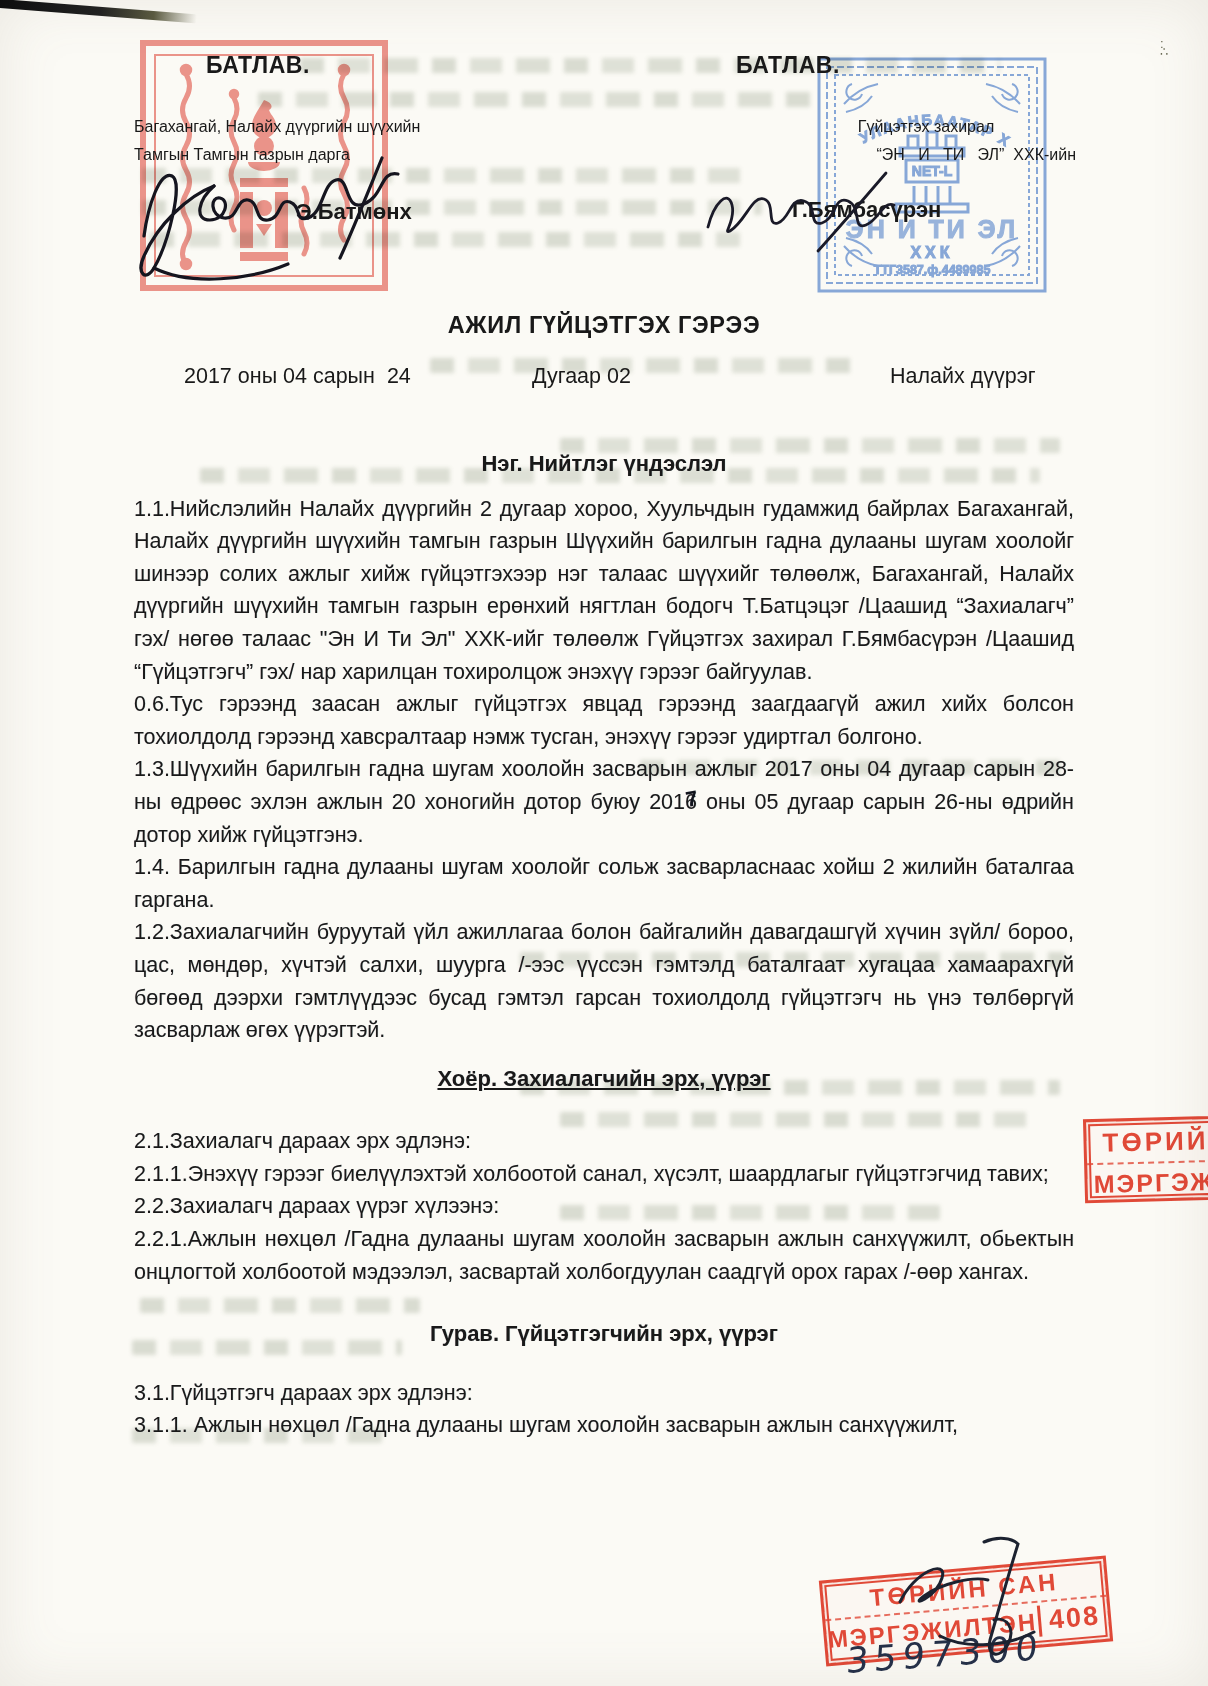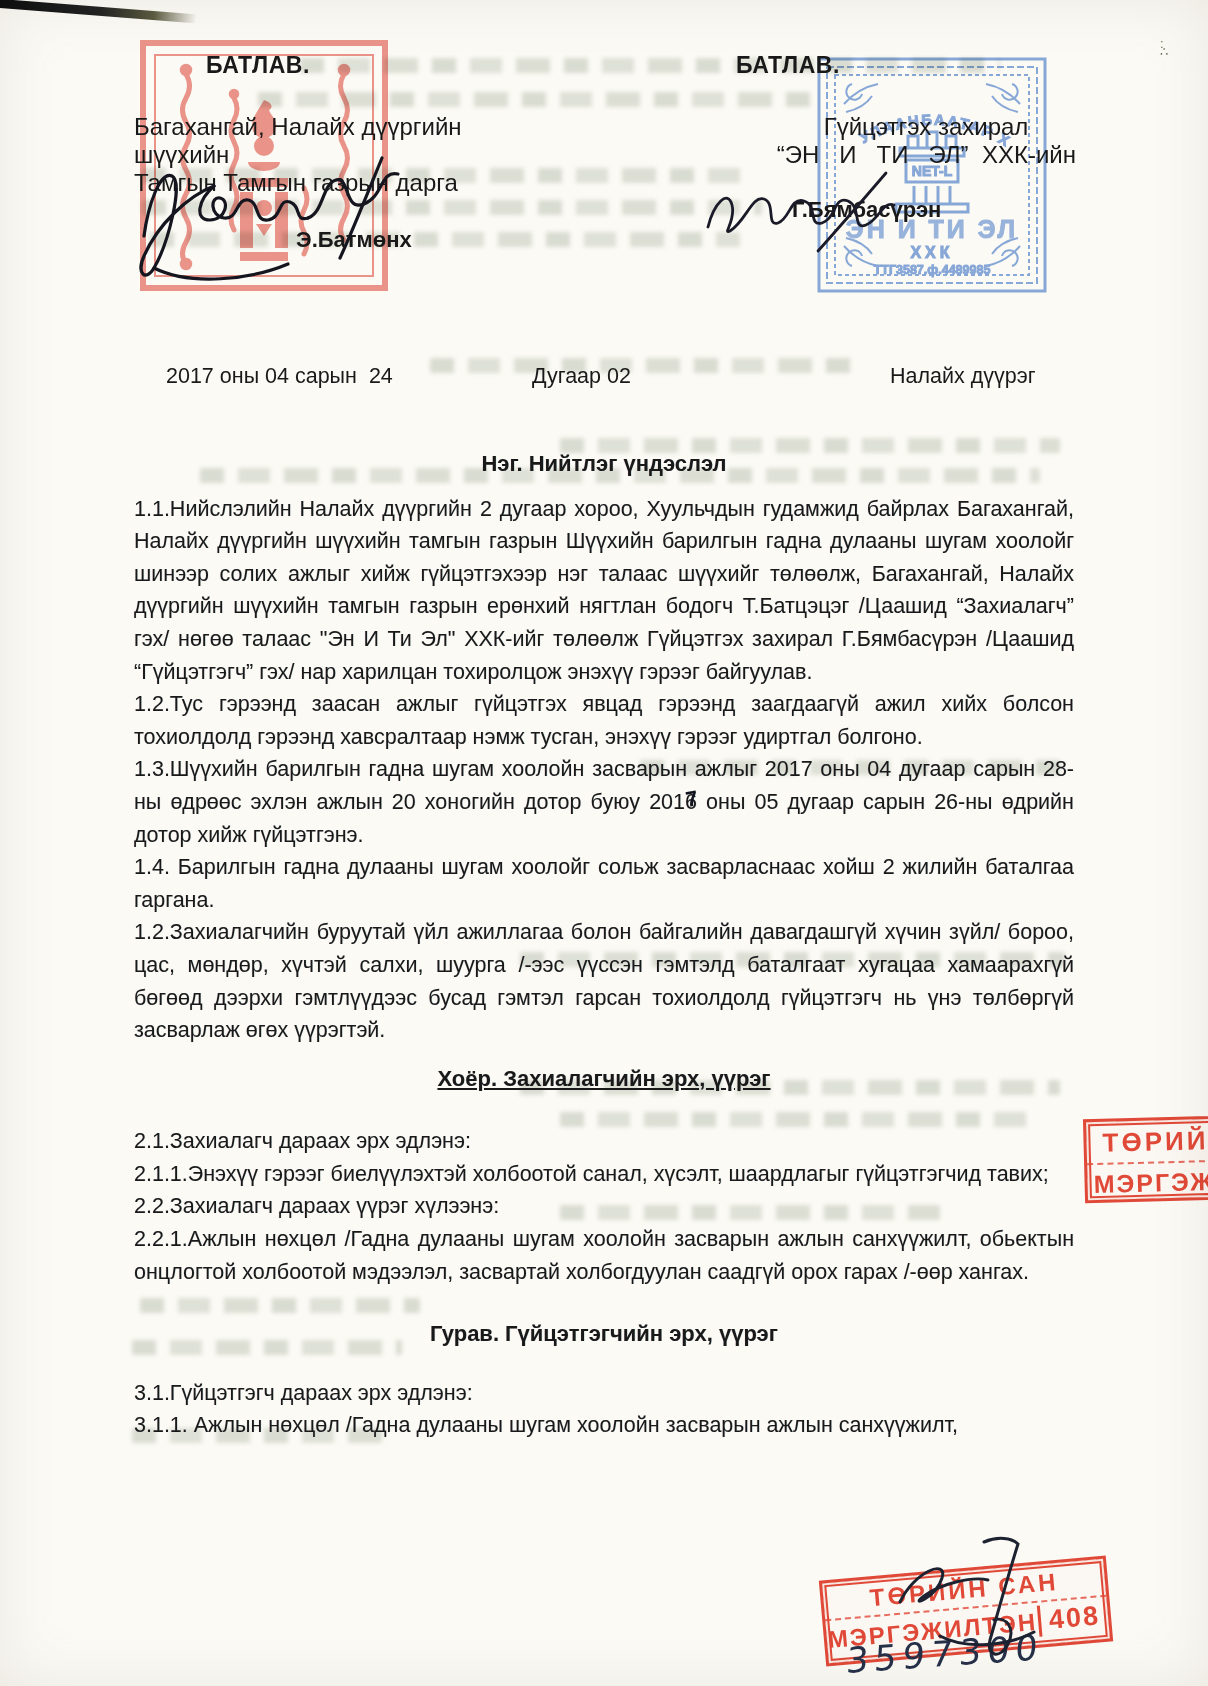--- a/index.html
+++ b/index.html
@@ -14,21 +14,21 @@
     background:linear-gradient(90deg,#0a0a0a 0%,#222 55%,#5a5a40 80%,transparent 100%);
     transform:rotate(4.5deg);border-radius:2px;}
   .corner-mark{position:absolute;left:1160px;top:40px;width:8px;height:26px;color:#6a6a55;
     font-size:13px;line-height:8px;filter:blur(.4px);}
   .ghost{position:absolute;height:15px;filter:blur(2px);opacity:.45;border-radius:2px;
     background:repeating-linear-gradient(90deg, rgba(136,148,122,.65) 0 24px, transparent 24px 38px,
       rgba(136,148,122,.55) 38px 70px, transparent 70px 84px, rgba(136,148,122,.6) 84px 118px, transparent 118px 132px);}
   
   .approve{position:absolute;z-index:3;}
   .batlav{font-size:23px;font-weight:700;letter-spacing:.5px;}
-  .orgline{font-size:24px;font-weight:500;line-height:28px;white-space:pre-wrap;}
+  .orgline{font-size:16px;font-weight:500;line-height:28px;white-space:pre-wrap;}
   .signer{font-size:22px;font-weight:600;}
   .sig-svg{position:absolute;z-index:4;}
   
   .stamp-wrap{position:absolute;z-index:2;mix-blend-mode:multiply;}
   .red-box-stamp{
     position:absolute;z-index:4;mix-blend-mode:multiply;
     border:3.5px solid #e23a28;box-shadow:inset 0 0 0 2px rgba(255,255,255,.9), inset 0 0 0 4px #e23a28;
     background:rgba(255,245,242,.25);color:#e23a28;opacity:.92;
   }
   .red-box-stamp .r1{font-weight:700;text-align:center;letter-spacing:3px;
@@ -37,21 +37,21 @@
   .red-box-stamp .r2 .cell-num{border-left:3px solid #e23a28;align-self:stretch;display:flex;
     align-items:center;padding:0 8px;font-size:27px;}
   .hand-number{position:absolute;z-index:5;font-family:"DejaVu Sans", sans-serif;
     color:#253048;font-size:35px;font-weight:500;letter-spacing:6px;
     transform:rotate(-4deg) skewX(-8deg);}
   
   .doc-title{position:absolute;left:134px;width:940px;top:312px;text-align:center;
     font-size:23.5px;font-weight:700;letter-spacing:.6px;z-index:3;}
   .meta-row{position:absolute;left:134px;width:940px;top:364px;display:flex;z-index:3;
     font-size:21.5px;}
-  .meta-date{position:absolute;left:32px;white-space:pre-wrap;}
+  .meta-date{position:absolute;left:50px;white-space:pre-wrap;}
   .meta-num{position:absolute;left:398px;}
   .meta-place{position:absolute;left:756px;}
   
   .body-text{position:absolute;left:134px;width:940px;top:436px;z-index:3;
     font-size:21.5px;line-height:32.6px;text-align:justify;
     text-shadow:.5px 0 0 rgba(0,140,160,.15), -.5px 0 0 rgba(200,30,90,.10);}
   .body-text p{margin:0;}
   .sec-h{text-align:center;font-weight:700;font-size:22px;}
   .sec-h.h1{margin:12px 0 12px;}
   .sec-h.h2{margin:16px 0 30px;text-decoration:underline;}
@@ -168,30 +168,31 @@
     <div style="height:34px"></div>
     <div class="orgline" style="text-align:center;padding-left:40px">Гүйцэтгэх захирал</div>
     <div class="orgline" style="text-align:right">“ЭН   И   ТИ   ЭЛ”  ХХК-ийн</div>
     <div class="signer" style="margin:28px 0 0 56px">Г.Бямбасүрэн</div>
   </div>
   <svg class="sig-svg" style="left:700px;top:165px" width="220" height="90" viewBox="0 0 220 90" fill="none" stroke="#1a1a28" stroke-width="2.8" stroke-linecap="round">
     <path d="M8,62 C14,38 28,24 32,40 C36,56 22,70 30,66 C46,56 52,30 64,34 C76,38 66,62 78,58 C90,54 90,32 104,36 C118,40 108,62 122,58 C136,54 134,30 148,36 C162,42 152,66 166,60 C180,54 182,36 194,40"></path>
     <path d="M186,8 C162,36 136,66 118,86"></path>
   </svg>
 
+  <div class="doc-title">АЖИЛ ГҮЙЦЭТГЭХ ГЭРЭЭ</div>
   <div class="meta-row">
     <span class="meta-date">2017 оны 04 сарын  24</span>
     <span class="meta-num">Дугаар 02</span>
     <span class="meta-place">Налайх дүүрэг</span>
   </div>
 
   <div class="body-text">
     <p class="sec-h h1">Нэг. Нийтлэг үндэслэл</p>
     <p>1.1.Нийслэлийн Налайх дүүргийн 2 дугаар хороо, Хуульчдын гудамжид байрлах Багахангай, Налайх дүүргийн шүүхийн тамгын газрын Шүүхийн барилгын гадна дулааны шугам хоолойг шинээр солих ажлыг хийж гүйцэтгэхээр нэг талаас шүүхийг төлөөлж, Багахангай, Налайх дүүргийн шүүхийн тамгын газрын ерөнхий нягтлан бодогч Т.Батцэцэг /Цаашид “Захиалагч” гэх/ нөгөө талаас "Эн И Ти Эл" ХХК-ийг төлөөлж Гүйцэтгэх захирал Г.Бямбасүрэн /Цаашид “Гүйцэтгэгч” гэх/ нар харилцан тохиролцож энэхүү гэрээг байгуулав.</p>
-    <p>1.2.Тус гэрээнд заасан ажлыг  гүйцэтгэх явцад гэрээнд заагдаагүй ажил хийх болсон тохиолдолд гэрээнд хавсралтаар нэмж тусган, энэхүү гэрээг удиртгал болгоно.</p>
+    <p>0.6.Тус гэрээнд заасан ажлыг  гүйцэтгэх явцад гэрээнд заагдаагүй ажил хийх болсон тохиолдолд гэрээнд хавсралтаар нэмж тусган, энэхүү гэрээг удиртгал болгоно.</p>
     <p><span>1.3.Шүүхийн барилгын гадна шугам хоолойн засварын ажлыг 2017 оны 04 дугаар сарын 28-ны өдрөөс эхлэн ажлын 20 хоногийн дотор буюу 201</span><span class="overwrite"><span class="d1">6</span><span class="d2">7</span></span><span> оны 05 дугаар сарын 26-ны өдрийн дотор хийж гүйцэтгэнэ.</span></p>
     <p>1.4. Барилгын гадна дулааны шугам хоолойг сольж засварласнаас хойш 2 жилийн баталгаа гаргана.</p>
     <p>1.2.Захиалагчийн буруутай үйл ажиллагаа болон байгалийн давагдашгүй хүчин зүйл/ бороо, цас, мөндөр, хүчтэй салхи, шуурга /-ээс үүссэн гэмтэлд баталгаат хугацаа хамаарахгүй бөгөөд дээрхи гэмтлүүдээс бусад гэмтэл гарсан тохиолдолд гүйцэтгэгч нь үнэ төлбөргүй засварлаж өгөх үүрэгтэй.</p>
     <p class="sec-h h2">Хоёр. Захиалагчийн эрх, үүрэг</p>
     <p>2.1.Захиалагч дараах эрх эдлэнэ:</p>
     <p>2.1.1.Энэхүү гэрээг биелүүлэхтэй  холбоотой  санал, хүсэлт, шаардлагыг гүйцэтгэгчид тавих;</p>
     <p>2.2.Захиалагч дараах үүрэг хүлээнэ:</p>
     <p>2.2.1.Ажлын нөхцөл /Гадна дулааны шугам хоолойн засварын  ажлын санхүүжилт, обьектын онцлогтой холбоотой мэдээлэл,  засвартай холбогдуулан саадгүй орох гарах /-өөр хангах.</p>
     <p class="sec-h h3">Гурав. Гүйцэтгэгчийн эрх, үүрэг</p>
     <p>3.1.Гүйцэтгэгч дараах эрх эдлэнэ:</p>

